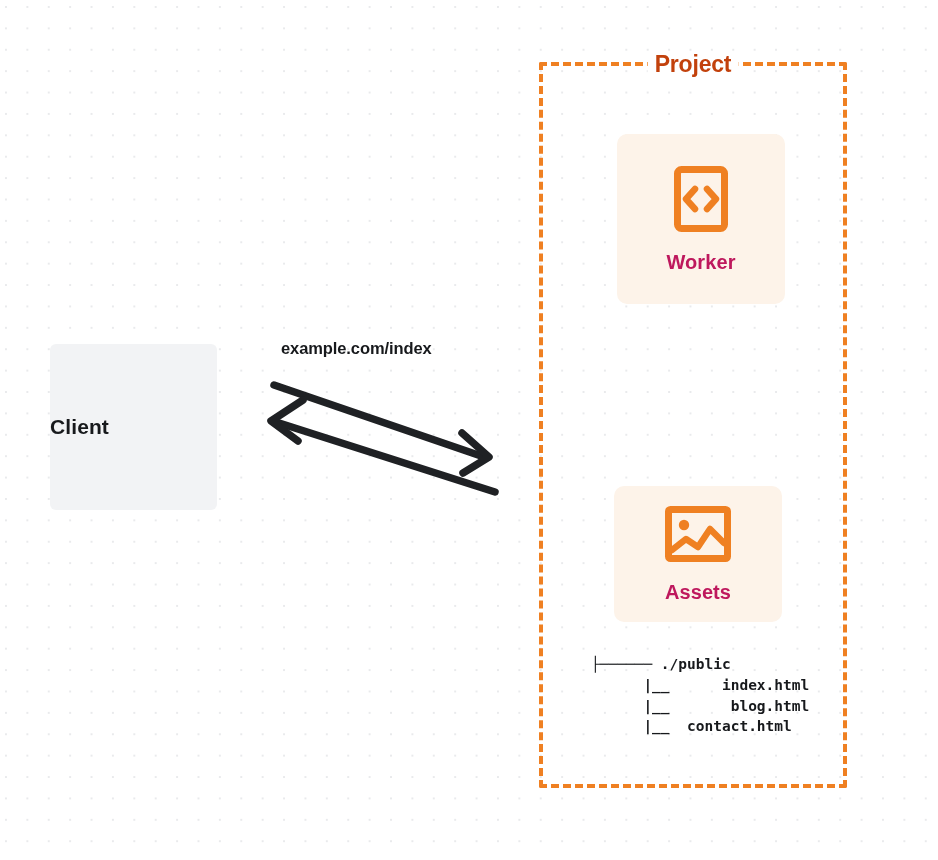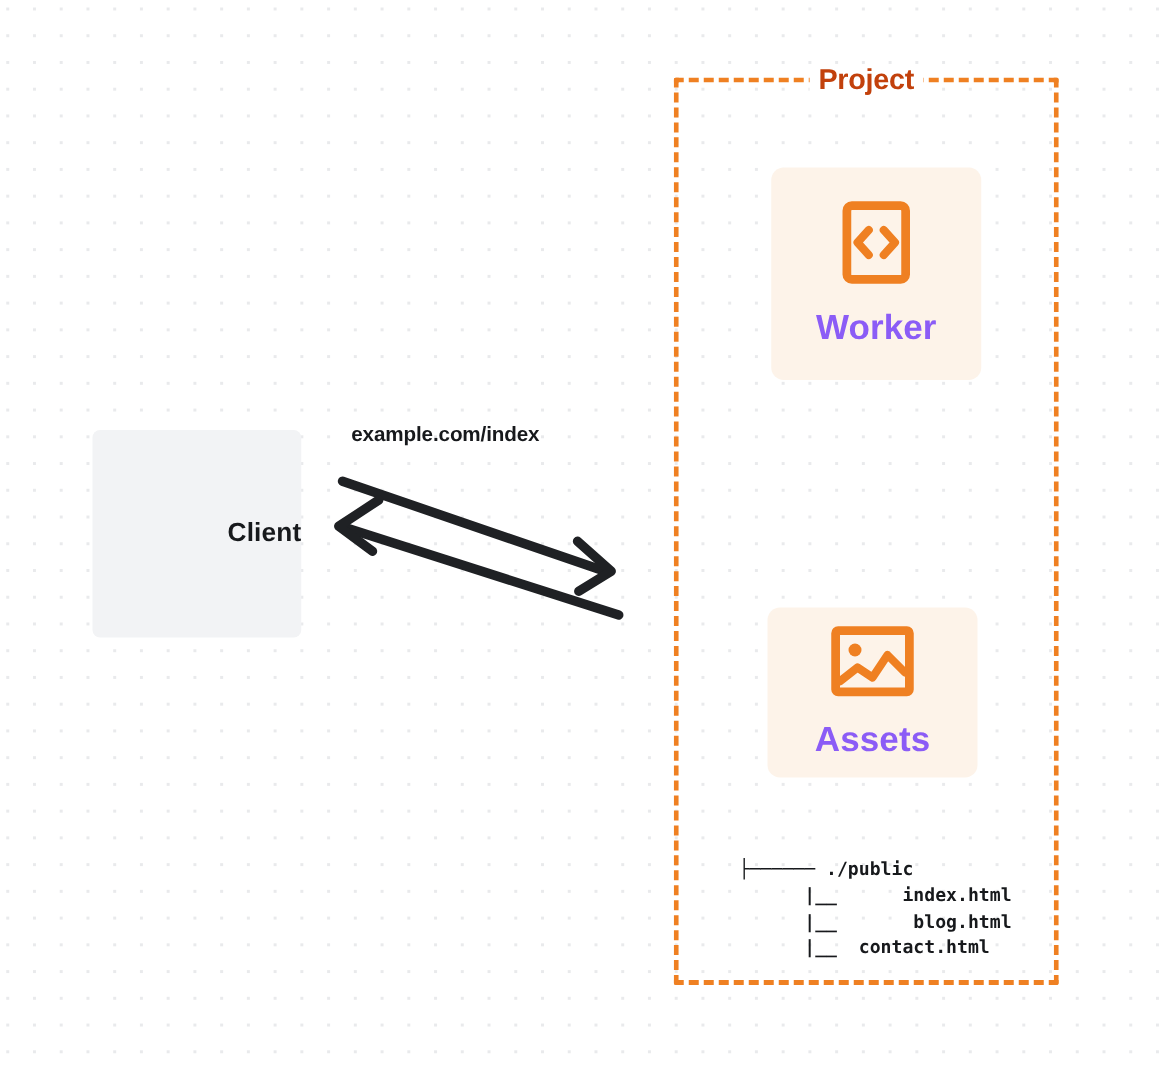--- a/index.html
+++ b/index.html
@@ -18,29 +18,29 @@
     background-size: 21.4px 21.4px;
     background-position: 5px 6px;
     overflow: hidden;
     font-family: "Liberation Sans", sans-serif;
     -webkit-font-smoothing: antialiased;
   }
 
   
   .client-box {
     position: absolute;
-    left: 74px;
+    left: 50px;
     top: 344px;
     width: 167px;
     height: 166px;
     background: #f2f3f5;
     border-radius: 6px;
     display: flex;
     align-items: center;
-    justify-content: flex-end;
+    justify-content: flex-start;
   }
   .client-label {
     font-size: 21px;
     font-weight: 700;
     color: #17191c;
     letter-spacing: 0.1px;
   }
 
   
   .edge-label {
@@ -109,31 +109,31 @@
   .card-assets {
     left: 71px;
     top: 420px;
     height: 136px;
   }
   .card-icon {
     line-height: 0;
     margin-bottom: 18px;
   }
   .card-label {
-    font-size: 28px;
+    font-size: 20px;
     font-weight: 700;
-    color: #8b5cf6;
+    color: #be185d;
     letter-spacing: 0.1px;
   }
 
   
   .file-tree {
     position: absolute;
     left: 48px;
-    top: 620px;
+    top: 588px;
     font-family: "DejaVu Sans Mono", "Liberation Mono", monospace;
     font-size: 14.5px;
     font-weight: 700;
     line-height: 20.8px;
     color: #17191c;
     white-space: pre;
     letter-spacing: 0px;
   }
 </style>
 </head>

